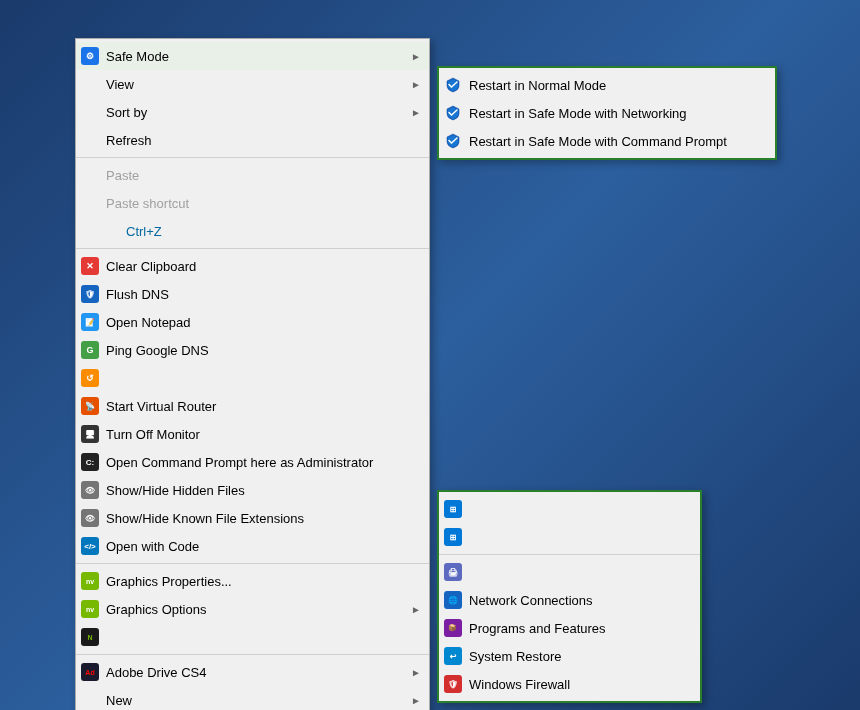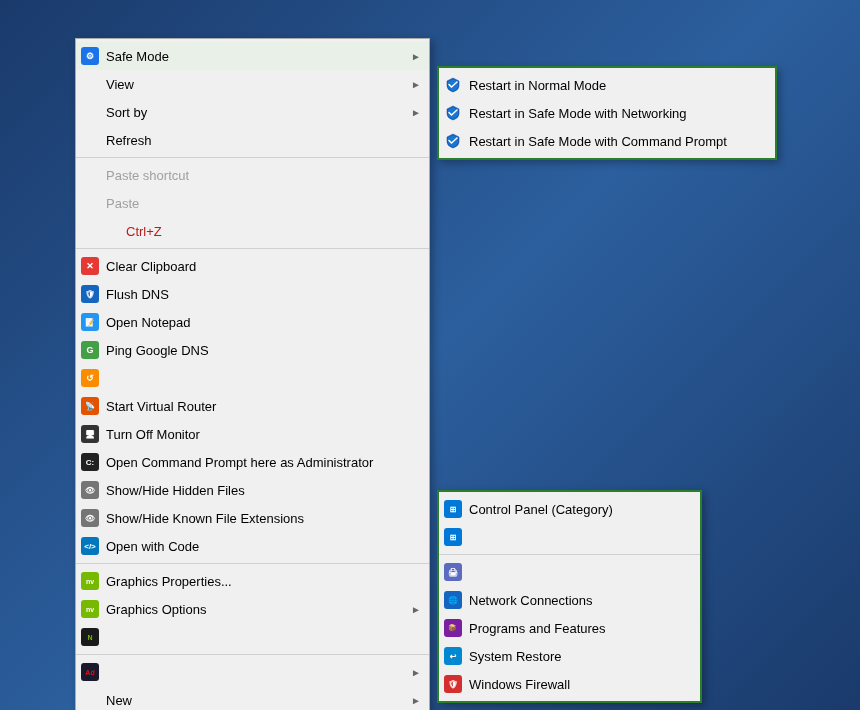--- a/index.html
+++ b/index.html
@@ -53,21 +53,21 @@
 
     .menu-icon.placeholder {
       width: 20px;
     }
 
     .menu-label {
       flex: 1;
     }
 
     .shortcut {
-      color: #b91c1c;
+      color: #0369a1;
       margin-left: 20px;
     }
 
     .submenu-arrow {
       margin-left: auto;
       color: #666;
       font-size: 10px;
     }
 
     .menu-separator {
@@ -159,28 +159,28 @@
 
   <div class="menu-item">
     <div class="menu-icon placeholder"></div>
     <span class="menu-label">Refresh</span>
   </div>
 
   <div class="menu-separator"></div>
 
   <div class="menu-item disabled">
     <div class="menu-icon placeholder"></div>
+    <span class="menu-label">Paste</span>
+  </div>
+
+  <div class="menu-item disabled">
+    <div class="menu-icon placeholder"></div>
     <span class="menu-label">Paste shortcut</span>
   </div>
 
-  <div class="menu-item disabled">
-    <div class="menu-icon placeholder"></div>
-    <span class="menu-label">Paste</span>
-  </div>
-
   <div class="menu-item">
     <div class="menu-icon placeholder"></div>
     <span class="shortcut">Ctrl+Z</span>
   </div>
 
   <div class="menu-separator"></div>
 
   <div class="menu-item">
     <div class="menu-icon">
       <div class="icon-img" style="background:#e53935; font-size:9px;">✕</div>
@@ -279,20 +279,21 @@
       <div class="icon-img" style="background:#1a1a1a; font-size:7px; color:#76b900;">N</div>
     </div>
   </div>
 
   <div class="menu-separator"></div>
 
   <div class="menu-item has-submenu">
     <div class="menu-icon">
       <div class="icon-img" style="background:#1a1a2e; font-size:7px; color:#ff0000;">Ad</div>
     </div>
+    <span class="menu-label">Adobe Drive CS4</span>
     <span class="submenu-arrow">►</span>
   </div>
 
   <div class="menu-item has-submenu">
     <div class="menu-icon placeholder"></div>
     <span class="menu-label">New</span>
     <span class="submenu-arrow">►</span>
   </div>
 
 </div>
@@ -329,21 +330,20 @@
     <span class="menu-label">Restart in Safe Mode with Command Prompt</span>
   </div>
 </div>
 
 <div class="submenu-controlpanel">
 
   <div class="menu-item">
     <div class="menu-icon">
       <div class="icon-img" style="background:#0078d7; font-size:8px;">⊞</div>
     </div>
-    <span class="menu-label">Control Panel (Category)</span>
   </div>
 
   <div class="menu-item">
     <div class="menu-icon">
       <div class="icon-img" style="background:#0078d7; font-size:8px;">⊞</div>
     </div>
   </div>
 
   <div class="menu-separator"></div>
 

